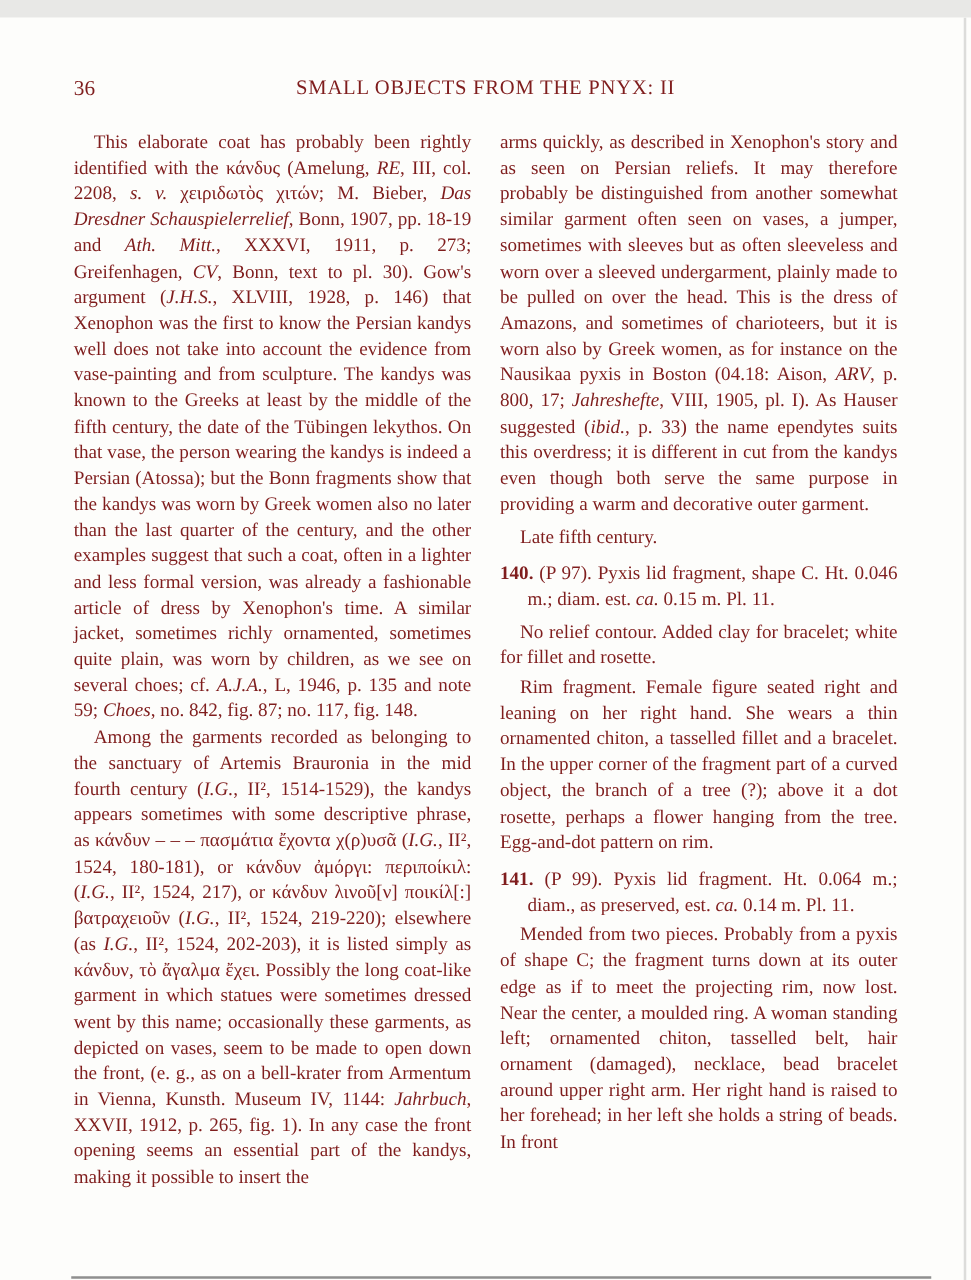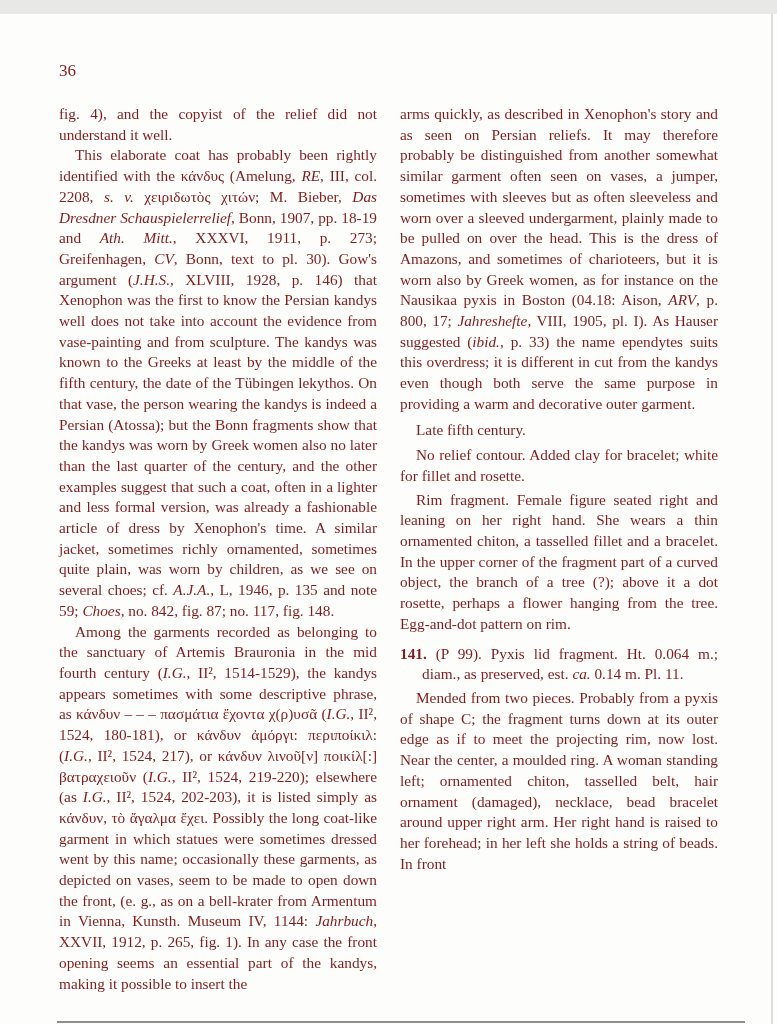--- a/index.html
+++ b/index.html
@@ -81,30 +81,31 @@
     background: #dcdcda;
   }
 </style>
 </head>
 <body>
 
 <div class="page">
   <div class="content">
     <div class="header">
       <span class="page-num">36</span>
+      <div class="running-head">SMALL OBJECTS FROM THE PNYX: II</div>
     </div>
     <div class="columns">
       <div class="col">
-          <p class="para noindent">fig. 4), and the copyist of the relief did not understand it well.</p>
           <p class="para indent">This elaborate coat has probably been rightly identified with the κάνδυς (Amelung, <i>RE</i>, III, col. 2208, <i>s. v.</i> χειριδωτὸς χιτών; M. Bieber, <i>Das Dresdner Schauspielerrelief</i>, Bonn, 1907, pp. 18-19 and <i>Ath. Mitt.</i>, XXXVI, 1911, p. 273; Greifenhagen, <i>CV</i>, Bonn, text to pl. 30). Gow's argument (<i>J.H.S.</i>, XLVIII, 1928, p. 146) that Xenophon was the first to know the Persian kandys well does not take into account the evidence from vase-painting and from sculpture. The kandys was known to the Greeks at least by the middle of the fifth century, the date of the Tübingen lekythos. On that vase, the person wearing the kandys is indeed a Persian (Atossa); but the Bonn fragments show that the kandys was worn by Greek women also no later than the last quarter of the century, and the other examples suggest that such a coat, often in a lighter and less formal version, was already a fashionable article of dress by Xenophon's time. A similar jacket, sometimes richly ornamented, sometimes quite plain, was worn by children, as we see on several choes; cf. <i>A.J.A.</i>, L, 1946, p. 135 and note 59; <i>Choes</i>, no. 842, fig. 87; no. 117, fig. 148.</p>
           <p class="para indent">Among the garments recorded as belonging to the sanctuary of Artemis Brauronia in the mid fourth century (<i>I.G.</i>, II², 1514-1529), the kandys appears sometimes with some descriptive phrase, as κάνδυν – – – πασμάτια ἔχοντα χ(ρ)υσᾶ (<i>I.G.</i>, II², 1524, 180-181), or κάνδυν ἀμόργι: περιποίκιλ: (<i>I.G.</i>, II², 1524, 217), or κάνδυν λινοῦ[ν] ποικίλ[:] βατραχειοῦν (<i>I.G.</i>, II², 1524, 219-220); elsewhere (as <i>I.G.</i>, II², 1524, 202-203), it is listed simply as κάνδυν, τὸ ἄγαλμα ἔχει. Possibly the long coat-like garment in which statues were sometimes dressed went by this name; occasionally these garments, as depicted on vases, seem to be made to open down the front, (e. g., as on a bell-krater from Armentum in Vienna, Kunsth. Museum IV, 1144: <i>Jahrbuch</i>, XXVII, 1912, p. 265, fig. 1). In any case the front opening seems an essential part of the kandys, making it possible to insert the</p>
         </div>
       <div class="col">
           <p class="para noindent">arms quickly, as described in Xenophon's story and as seen on Persian reliefs. It may therefore probably be distinguished from another somewhat similar garment often seen on vases, a jumper, sometimes with sleeves but as often sleeveless and worn over a sleeved undergarment, plainly made to be pulled on over the head. This is the dress of Amazons, and sometimes of charioteers, but it is worn also by Greek women, as for instance on the Nausikaa pyxis in Boston (04.18: Aison, <i>ARV</i>, p. 800, 17; <i>Jahreshefte</i>, VIII, 1905, pl. I). As Hauser suggested (<i>ibid.</i>, p. 33) the name ependytes suits this overdress; it is different in cut from the kandys even though both serve the same purpose in providing a warm and decorative outer garment.</p>
           <p class="para indent space-sm">Late fifth century.</p>
+          <p class="para entry"><b>140.</b> (P 97). Pyxis lid fragment, shape C. Ht. 0.046 m.; diam. est. <i>ca.</i> 0.15 m. Pl. 11.</p>
           <p class="para indent space-sm">No relief contour. Added clay for bracelet; white for fillet and rosette.</p>
           <p class="para indent space-xs">Rim fragment. Female figure seated right and leaning on her right hand. She wears a thin ornamented chiton, a tasselled fillet and a bracelet. In the upper corner of the fragment part of a curved object, the branch of a tree (?); above it a dot rosette, perhaps a flower hanging from the tree. Egg-and-dot pattern on rim.</p>
           <p class="para entry"><b>141.</b> (P 99). Pyxis lid fragment. Ht. 0.064 m.; diam., as preserved, est. <i>ca.</i> 0.14 m. Pl. 11.</p>
           <p class="para indent space-xs">Mended from two pieces. Probably from a pyxis of shape C; the fragment turns down at its outer edge as if to meet the projecting rim, now lost. Near the center, a moulded ring. A woman standing left; ornamented chiton, tasselled belt, hair ornament (damaged), necklace, bead bracelet around upper right arm. Her right hand is raised to her forehead; in her left she holds a string of beads. In front</p>
         </div>
     </div>
   </div>
   <div class="scan-bottom"></div>
   <div class="scan-right"></div>
 </div>

